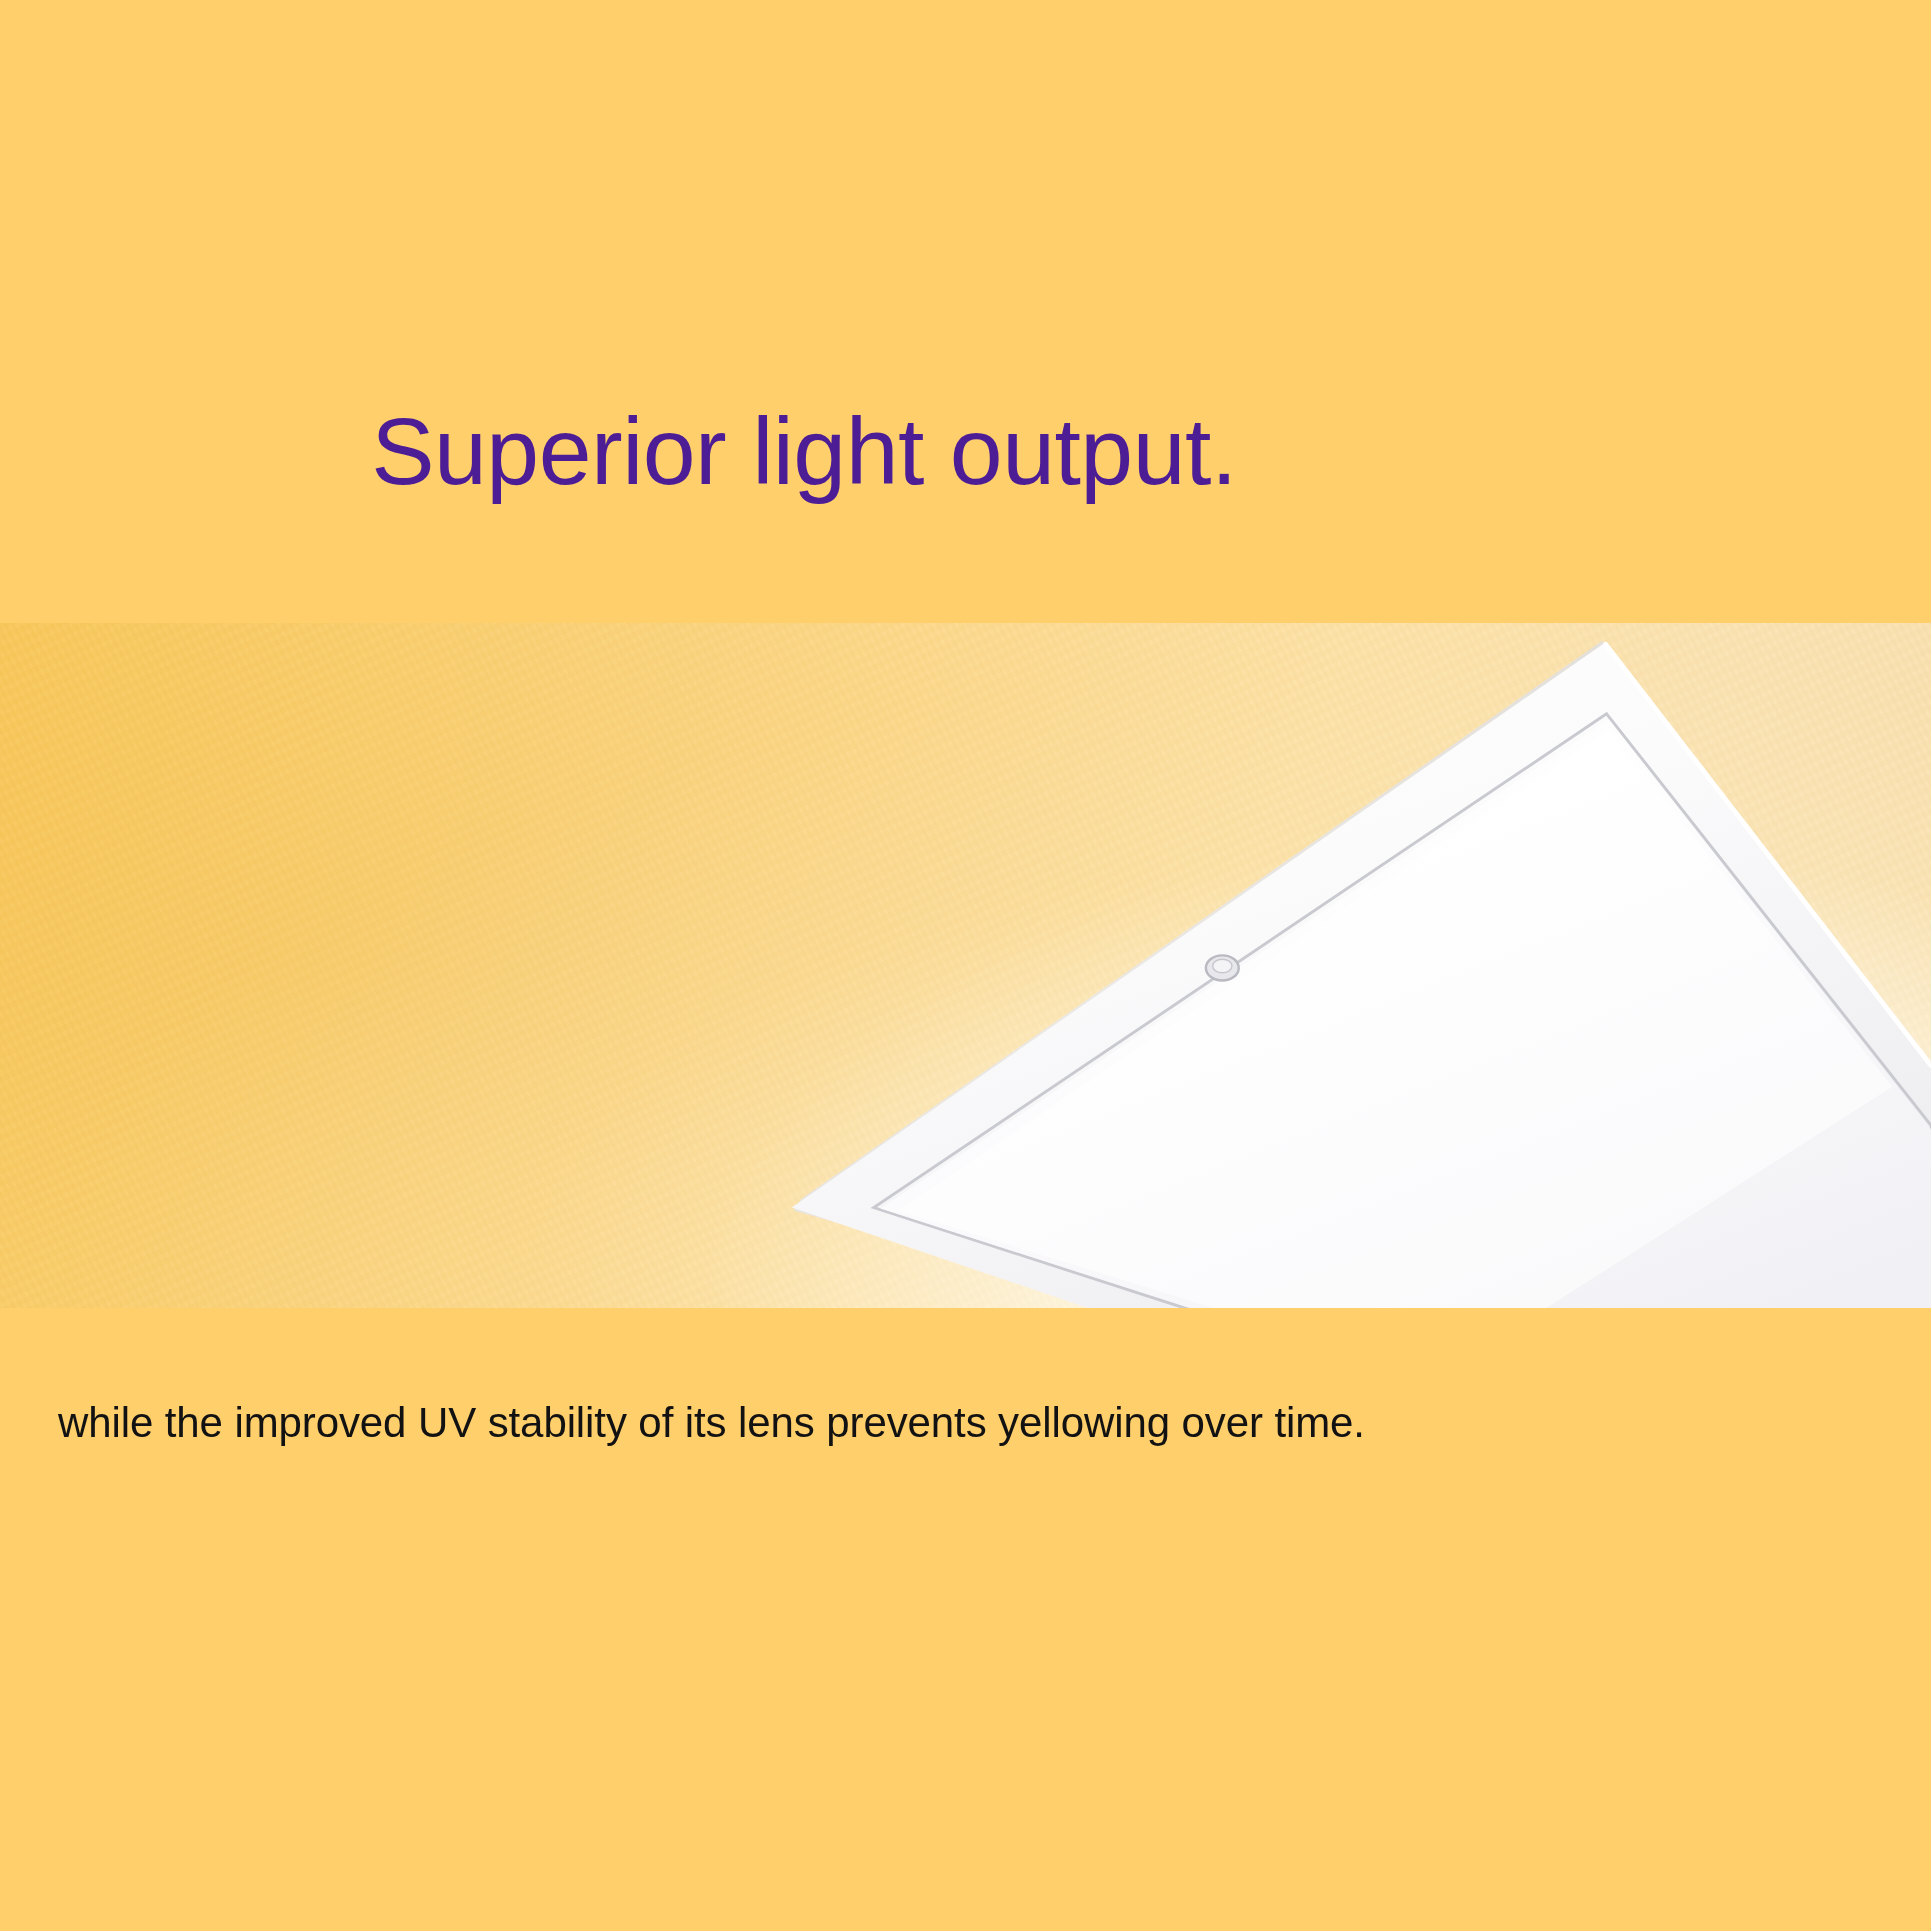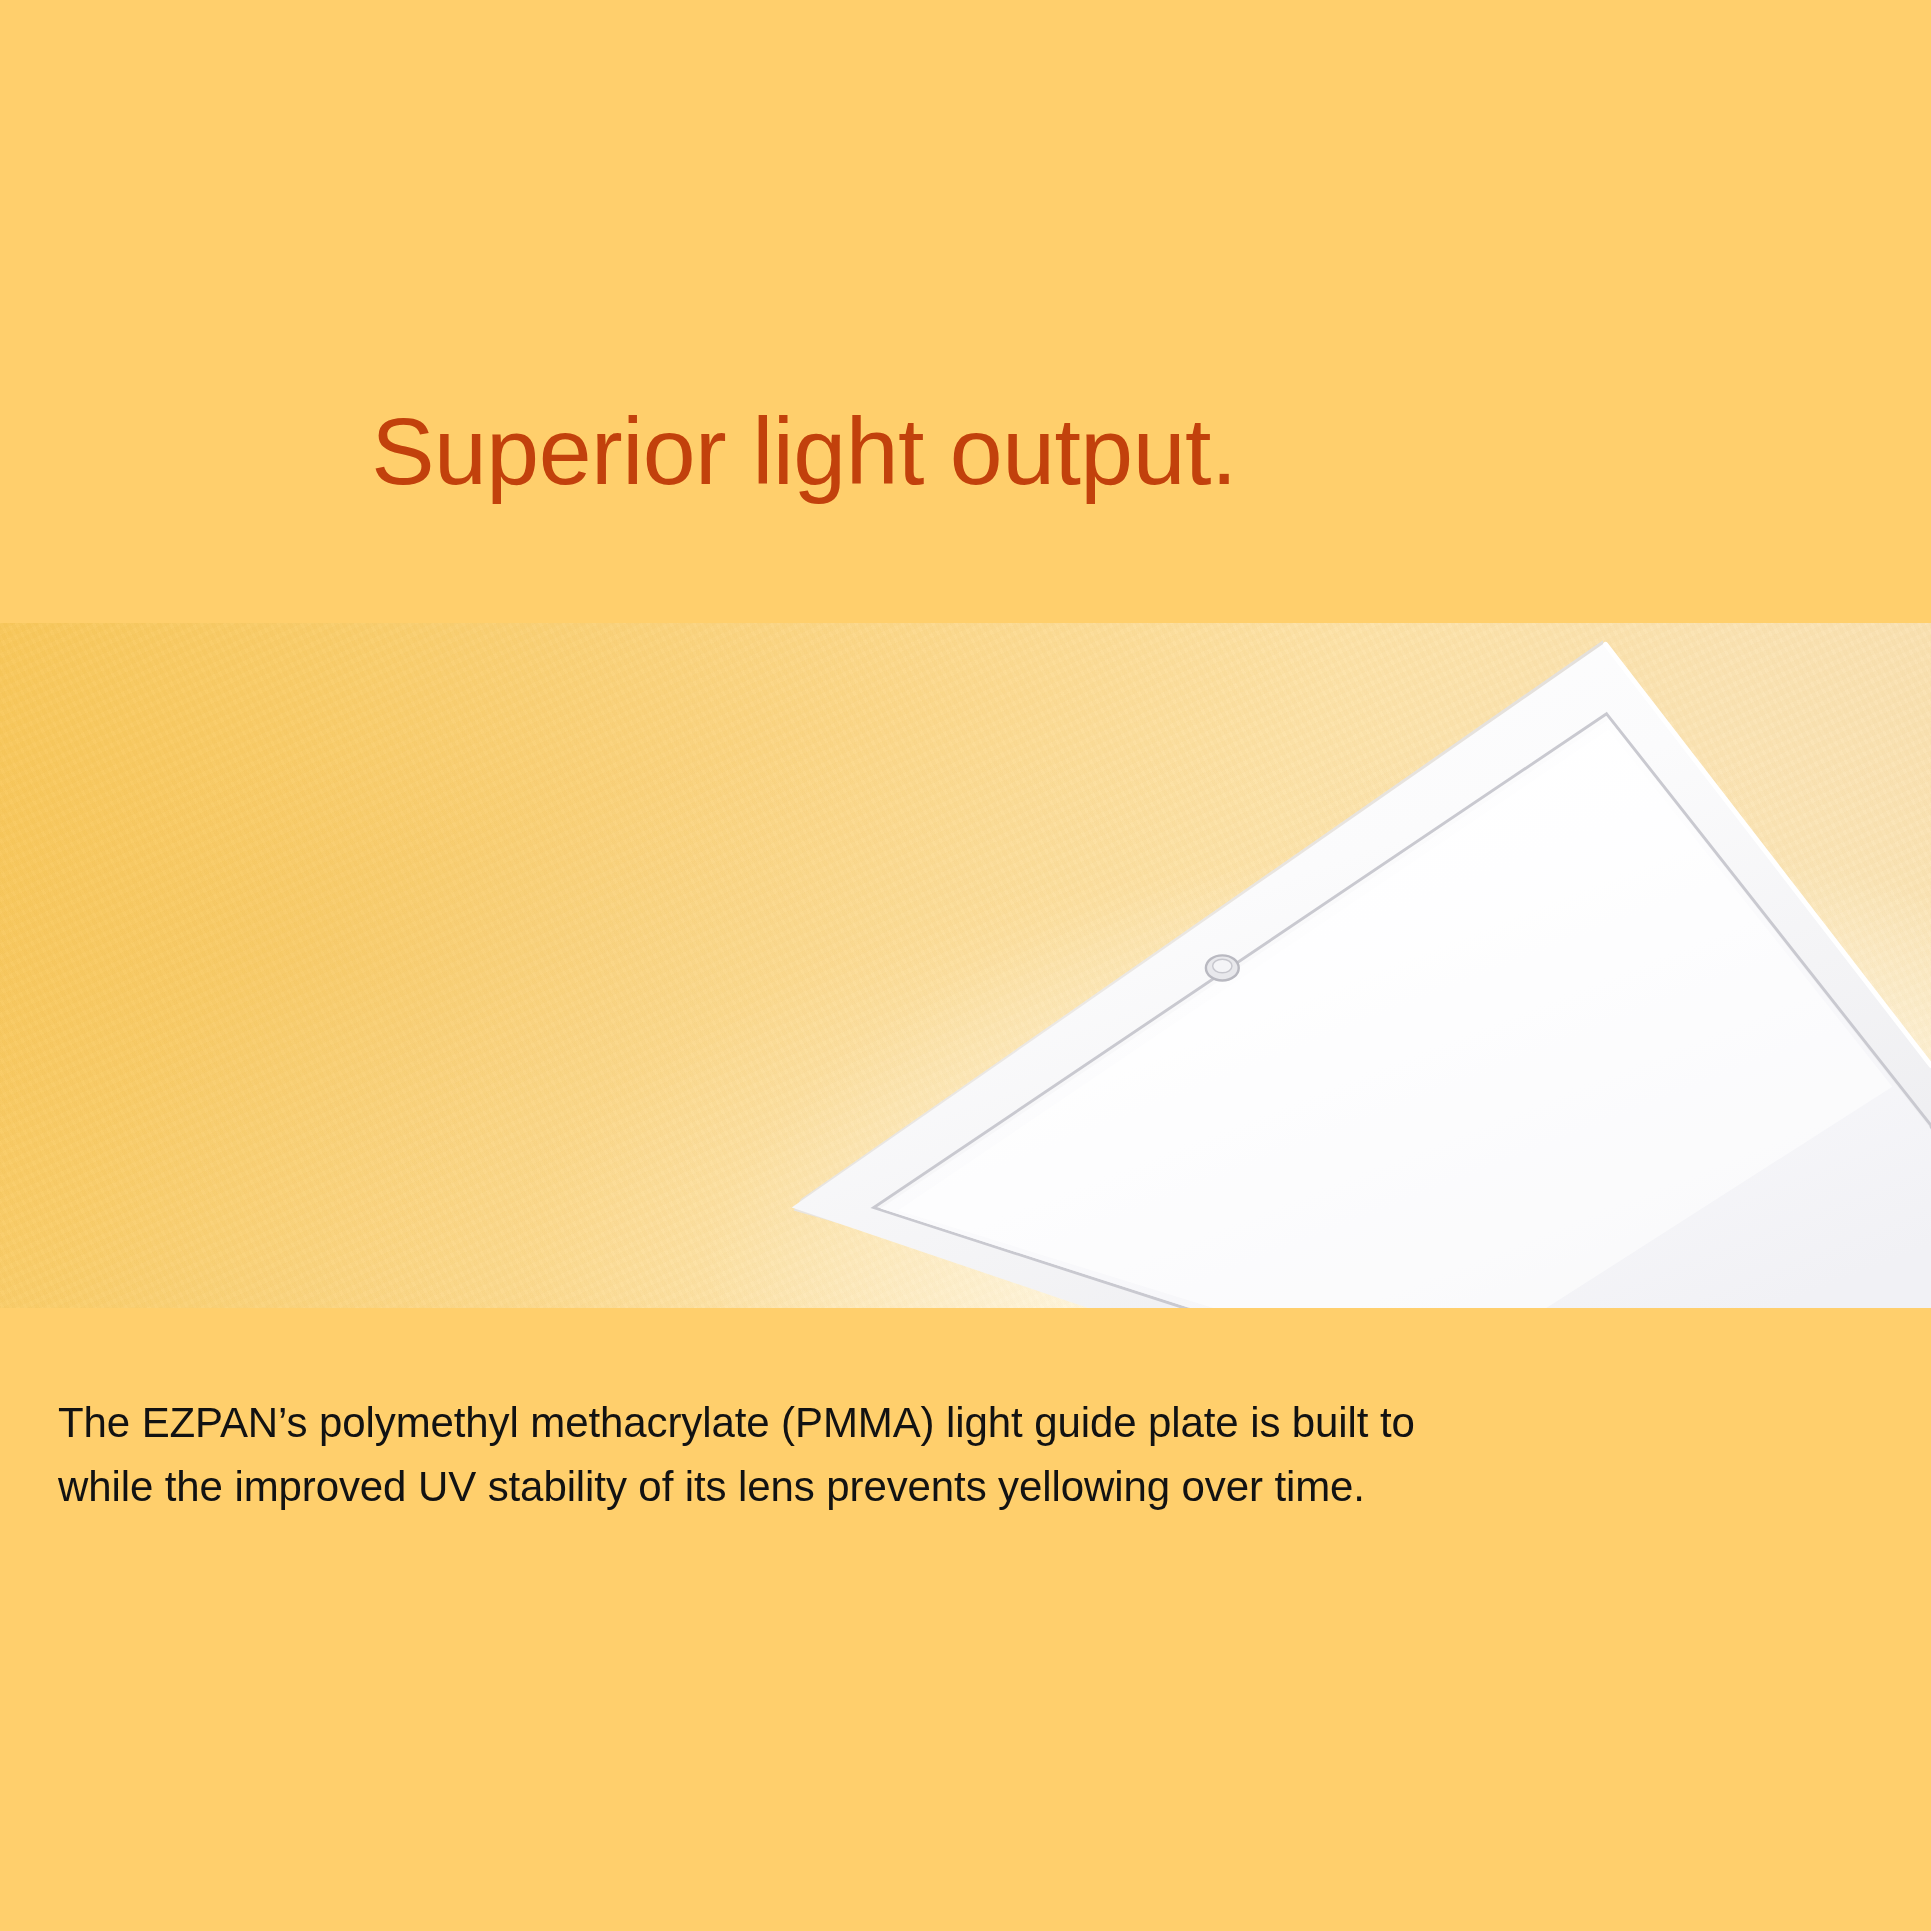--- a/index.html
+++ b/index.html
@@ -30,21 +30,21 @@
   .headline {
     position: absolute;
     left: 0;
     top: 402px;
     width: 1608px;
     text-align: center;
     font-family: "Liberation Sans", sans-serif;
     font-size: 95px;
     font-weight: 400;
     letter-spacing: -0.5px;
-    color: #c2410c;
+    color: #4c1d95;
     line-height: 1.05;
     white-space: nowrap;
   }
 
   
   .photo-band {
     position: absolute;
     left: 0;
     top: 623px;
     width: 1931px;
@@ -183,19 +183,18 @@
 
       <g>
         <ellipse cx="1266" cy="357" rx="17" ry="13" fill="#e8e8ec" stroke="#b9b9c1" stroke-width="2.5"></ellipse>
         <ellipse cx="1266" cy="355" rx="10" ry="7" fill="#f4f4f7" stroke="#c7c7ce" stroke-width="1.5"></ellipse>
       </g>
     </svg>
   </div>
 
   <div class="body-band">
     <div class="body-copy">
-      <p>The EZPAN’s polymethyl methacrylate (PMMA) light guide plate is built to</p>
       <p>while the improved UV stability of its lens prevents yellowing over time.</p>
     </div>
   </div>
 
 </div>
 
 
 </body></html>

